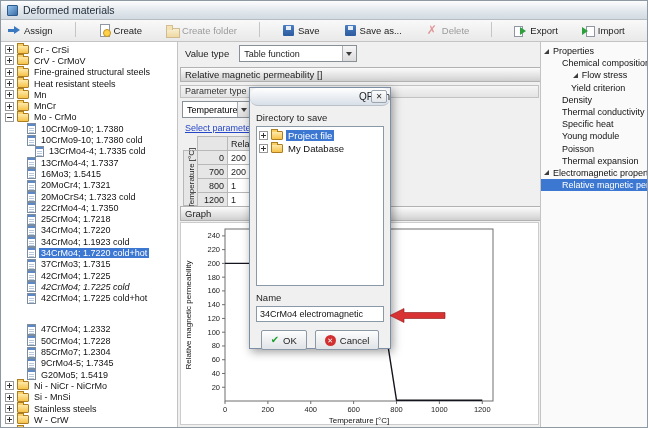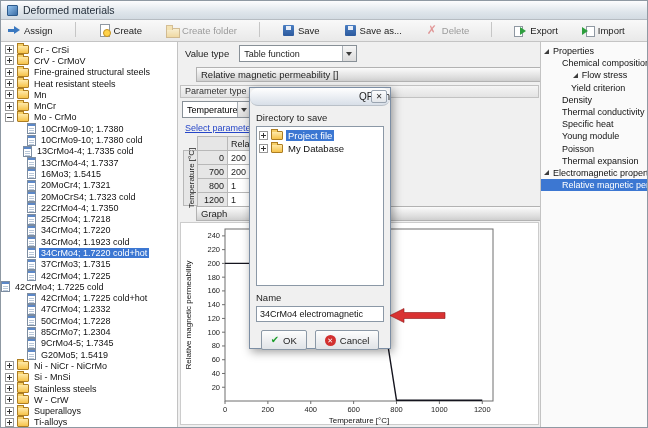--- a/index.html
+++ b/index.html
@@ -54,21 +54,21 @@
   .ic-folder { flex:none; display:inline-block; position:relative; width:12px; height:9px; background:linear-gradient(#ffe9a8,#f6c34a); border:1px solid #ad7d22; border-radius:1px; }
   .ic-folder::before { content:""; position:absolute; left:-1px; top:-3px; width:5px; height:2px; background:#f6cf66; border:1px solid #ad7d22; border-bottom:none; }
   .ic-doc { flex:none; display:inline-block; position:relative; width:9px; height:11px; background:#fff; border:1px solid #7d8da0; }
   .ic-doc::before { content:""; position:absolute; left:0; right:0; top:0; height:2px; background:#5c88c8; }
   .ic-doc::after  { content:""; position:absolute; left:1px; right:1px; top:4px; height:1px; background:#b9c8da; box-shadow:0 2px 0 #b9c8da,0 4px 0 #b9c8da; }
 
   
   .main-panel { position:absolute; left:177px; top:41px; width:364px; bottom:0; background:#f0f0f0; overflow:hidden; }
   .valuetype-row { position:absolute; top:3px; left:7px; display:flex; align-items:center; gap:10px; font-size:9.5px; color:#222; }
   .vt-combo { width:118px; }
-  .section-hdr { position:absolute; left:18px; width:402px; height:15px; background:linear-gradient(#fbfbfb,#dedede 70%,#cfcfcf); border:1px solid #b2b2b2; font-size:9.5px; line-height:13px; padding-left:4px; color:#222; }
+  .section-hdr { position:absolute; left:2px; width:402px; height:15px; background:linear-gradient(#fbfbfb,#dedede 70%,#cfcfcf); border:1px solid #b2b2b2; font-size:9.5px; line-height:13px; padding-left:4px; color:#222; }
   .hdr-perm { top:25px; }
   .param-band { position:absolute; top:43px; left:2px; width:359px; height:13px; background:linear-gradient(#f5f5f5,#e3e3e3); border:1px solid #c2c2c2; font-size:9px; line-height:11px; padding-left:4px; color:#333; }
   .param-combo { position:absolute; top:59px; left:4px; width:70px; }
   .links-row { position:absolute; top:81px; left:7px; display:flex; gap:20px; }
   .links-row a { color:var(--link,#2646c8); text-decoration:underline; font-size:9px; cursor:pointer; white-space:nowrap; }
 
   .tbl-wrap { position:absolute; top:94px; left:5px; display:flex; }
   .rot-cell { width:14px; height:56px; margin-top:14px; position:relative; background:#e6e6e6; border:1px solid #b8b8b8; border-right:none; overflow:visible; flex:none; }
   .rot-cell span { position:absolute; left:50%; top:50%; transform:translate(-50%,-50%) rotate(-90deg); white-space:nowrap; font-size:8px; color:#222; }
   .data-grid { display:grid; grid-template-columns:30px 148px; border-top:1px solid #b8b8b8; border-left:1px solid #b8b8b8; }
@@ -210,21 +210,21 @@
         <span class="lbl">Mo - CrMo</span>
       </div>
       <div class="trow" style="padding-left: 26px;">
         <span class="ic-doc"></span>
         <span class="lbl">10CrMo9-10; 1.7380</span>
       </div>
       <div class="trow" style="padding-left: 26px;">
         <span class="ic-doc"></span>
         <span class="lbl">10CrMo9-10; 1.7380 cold</span>
       </div>
-      <div class="trow" style="padding-left: 22px;">
+      <div class="trow" style="padding-left: 34px;">
         <span class="ic-doc"></span>
         <span class="lbl">13CrMo4-4; 1.7335 cold</span>
       </div>
       <div class="trow" style="padding-left: 26px;">
         <span class="ic-doc"></span>
         <span class="lbl">13CrMo4-4; 1.7337</span>
       </div>
       <div class="trow" style="padding-left: 26px;">
         <span class="ic-doc"></span>
         <span class="lbl">16Mo3; 1.5415</span>
@@ -258,29 +258,29 @@
         <span class="lbl">34CrMo4; 1.7220 cold+hot</span>
       </div>
       <div class="trow" style="padding-left: 26px;">
         <span class="ic-doc"></span>
         <span class="lbl">37CrMo3; 1.7315</span>
       </div>
       <div class="trow" style="padding-left: 26px;">
         <span class="ic-doc"></span>
         <span class="lbl">42CrMo4; 1.7225</span>
       </div>
-      <div class="trow" style="">
+      <div class="trow" style="padding-left: 26px; font-style: italic;">
         <span class="ic-doc"></span>
         <span class="lbl">42CrMo4; 1.7225 cold</span>
       </div>
       <div class="trow" style="padding-left: 26px;">
         <span class="ic-doc"></span>
         <span class="lbl">42CrMo4; 1.7225 cold+hot</span>
       </div>
-      <div class="trow" style="padding-left: 26px;">
+      <div class="trow" style="padding-left: 26px; margin-top: 20px;">
         <span class="ic-doc"></span>
         <span class="lbl">47CrMo4; 1.2332</span>
       </div>
       <div class="trow" style="padding-left: 26px;">
         <span class="ic-doc"></span>
         <span class="lbl">50CrMo4; 1.7228</span>
       </div>
       <div class="trow" style="padding-left: 26px;">
         <span class="ic-doc"></span>
         <span class="lbl">85CrMo7; 1.2304</span>

